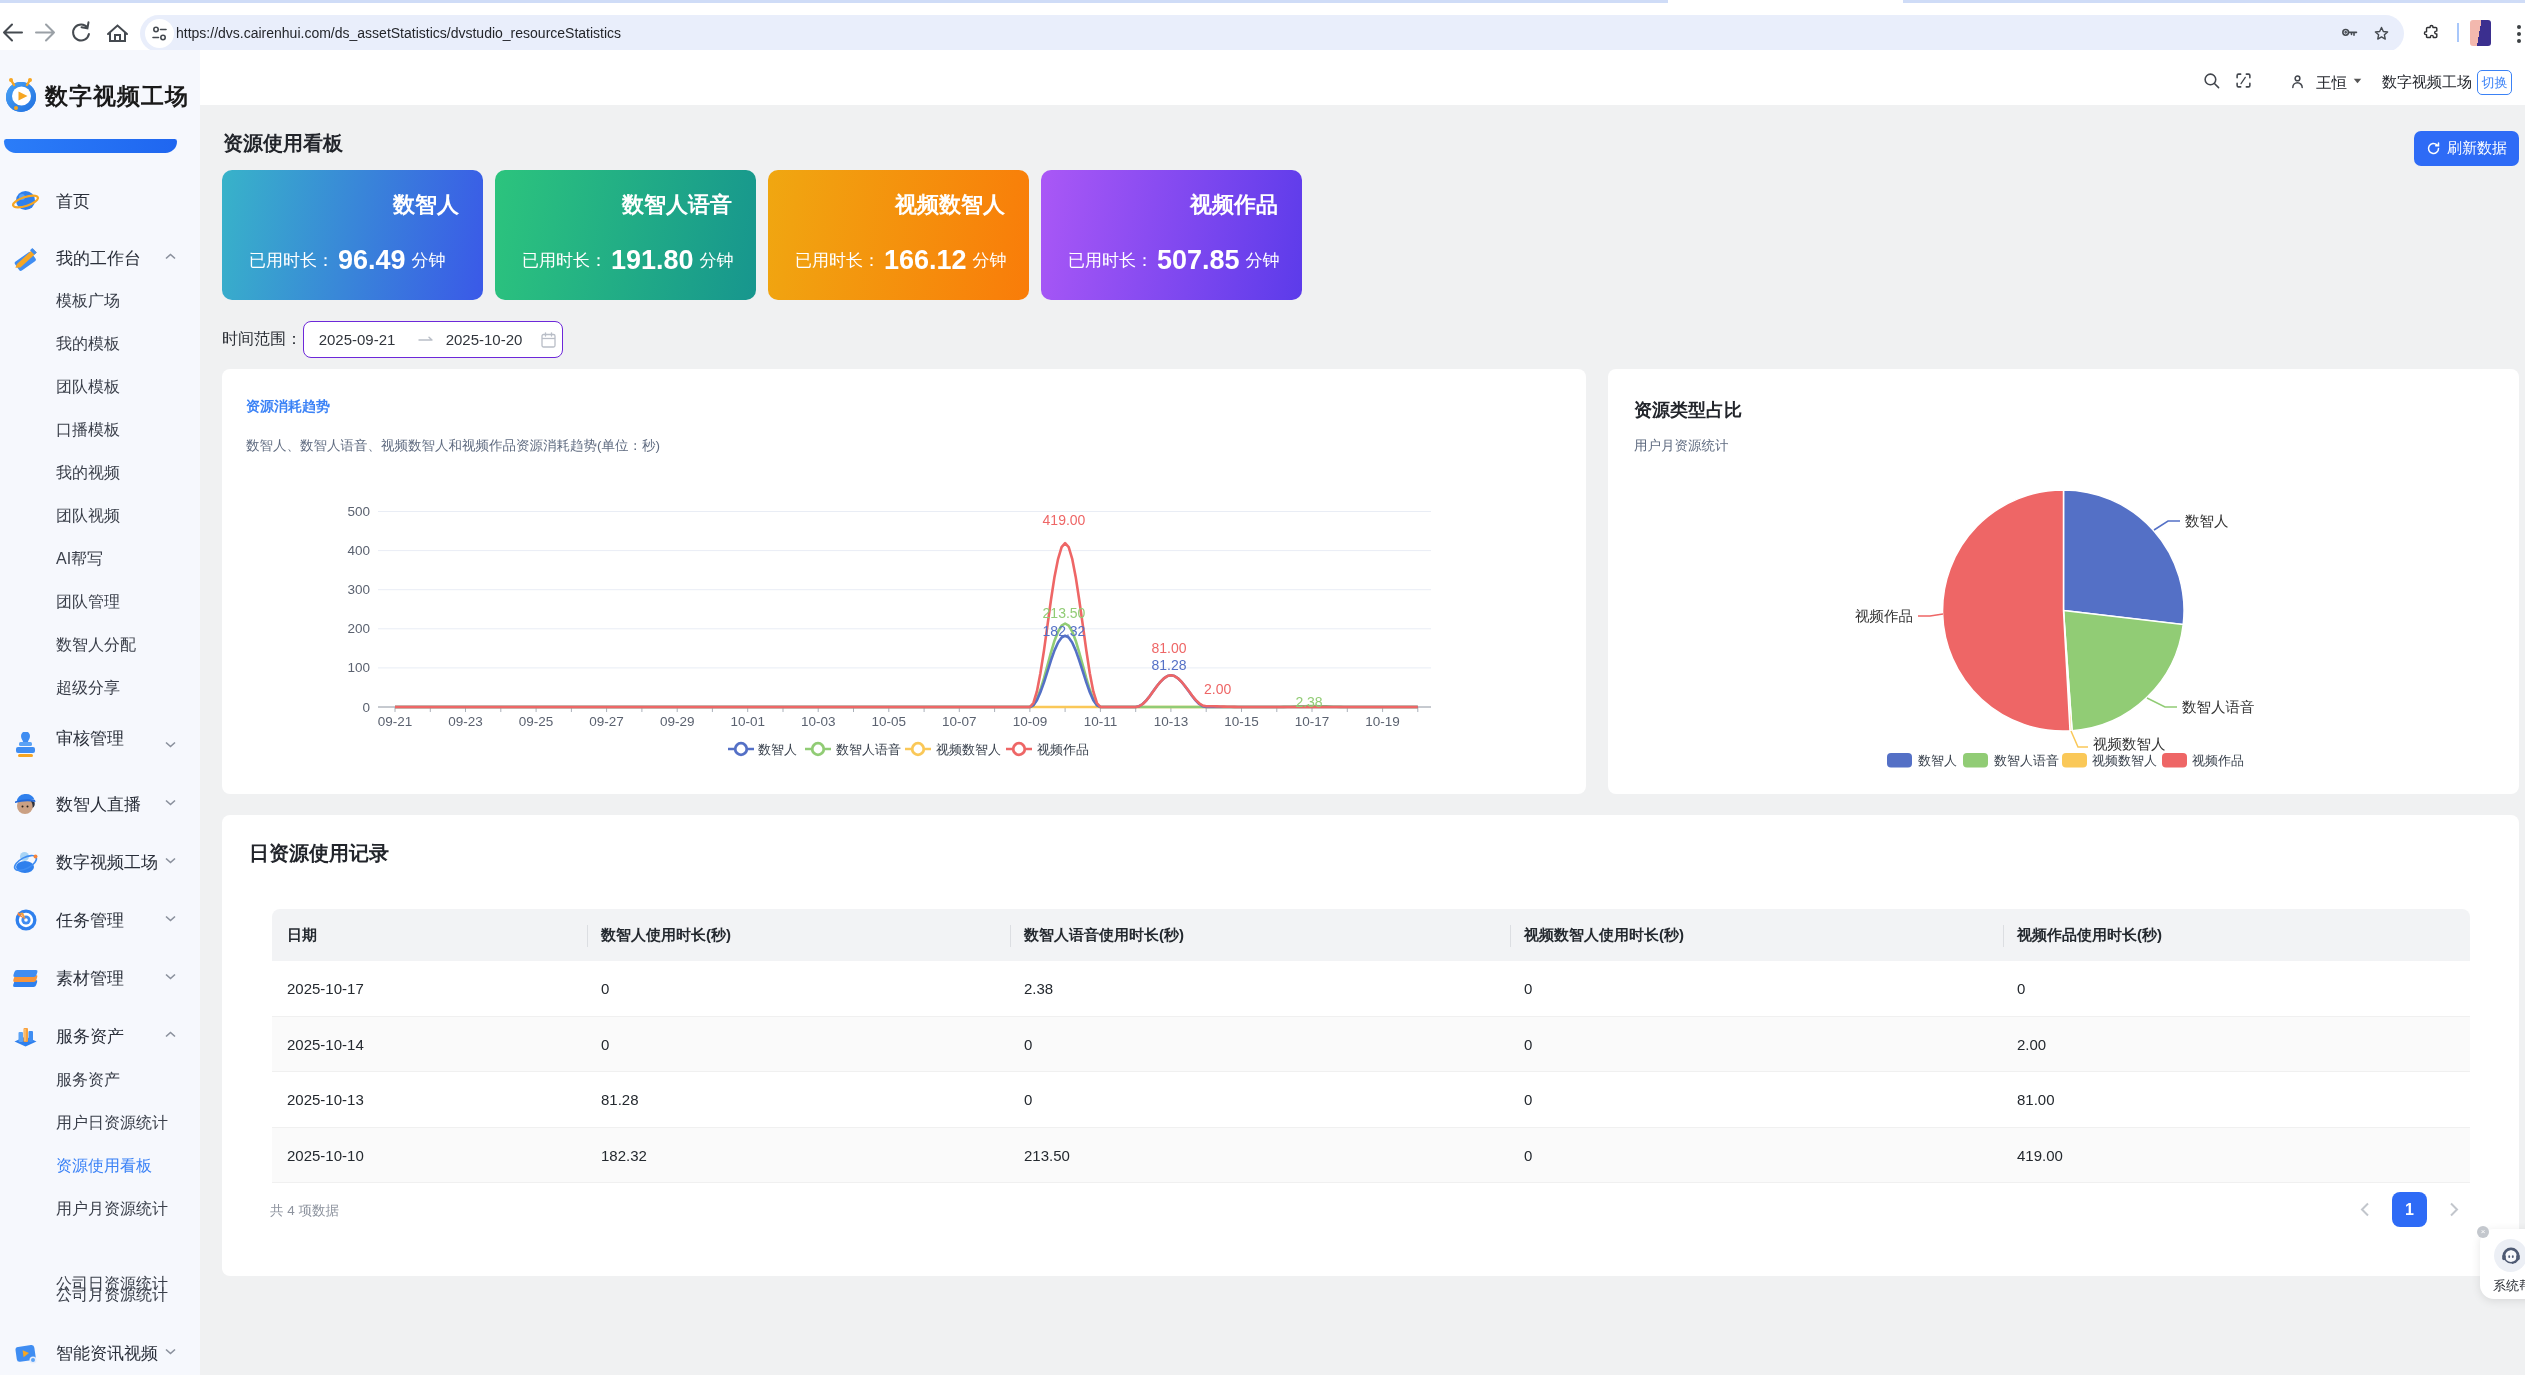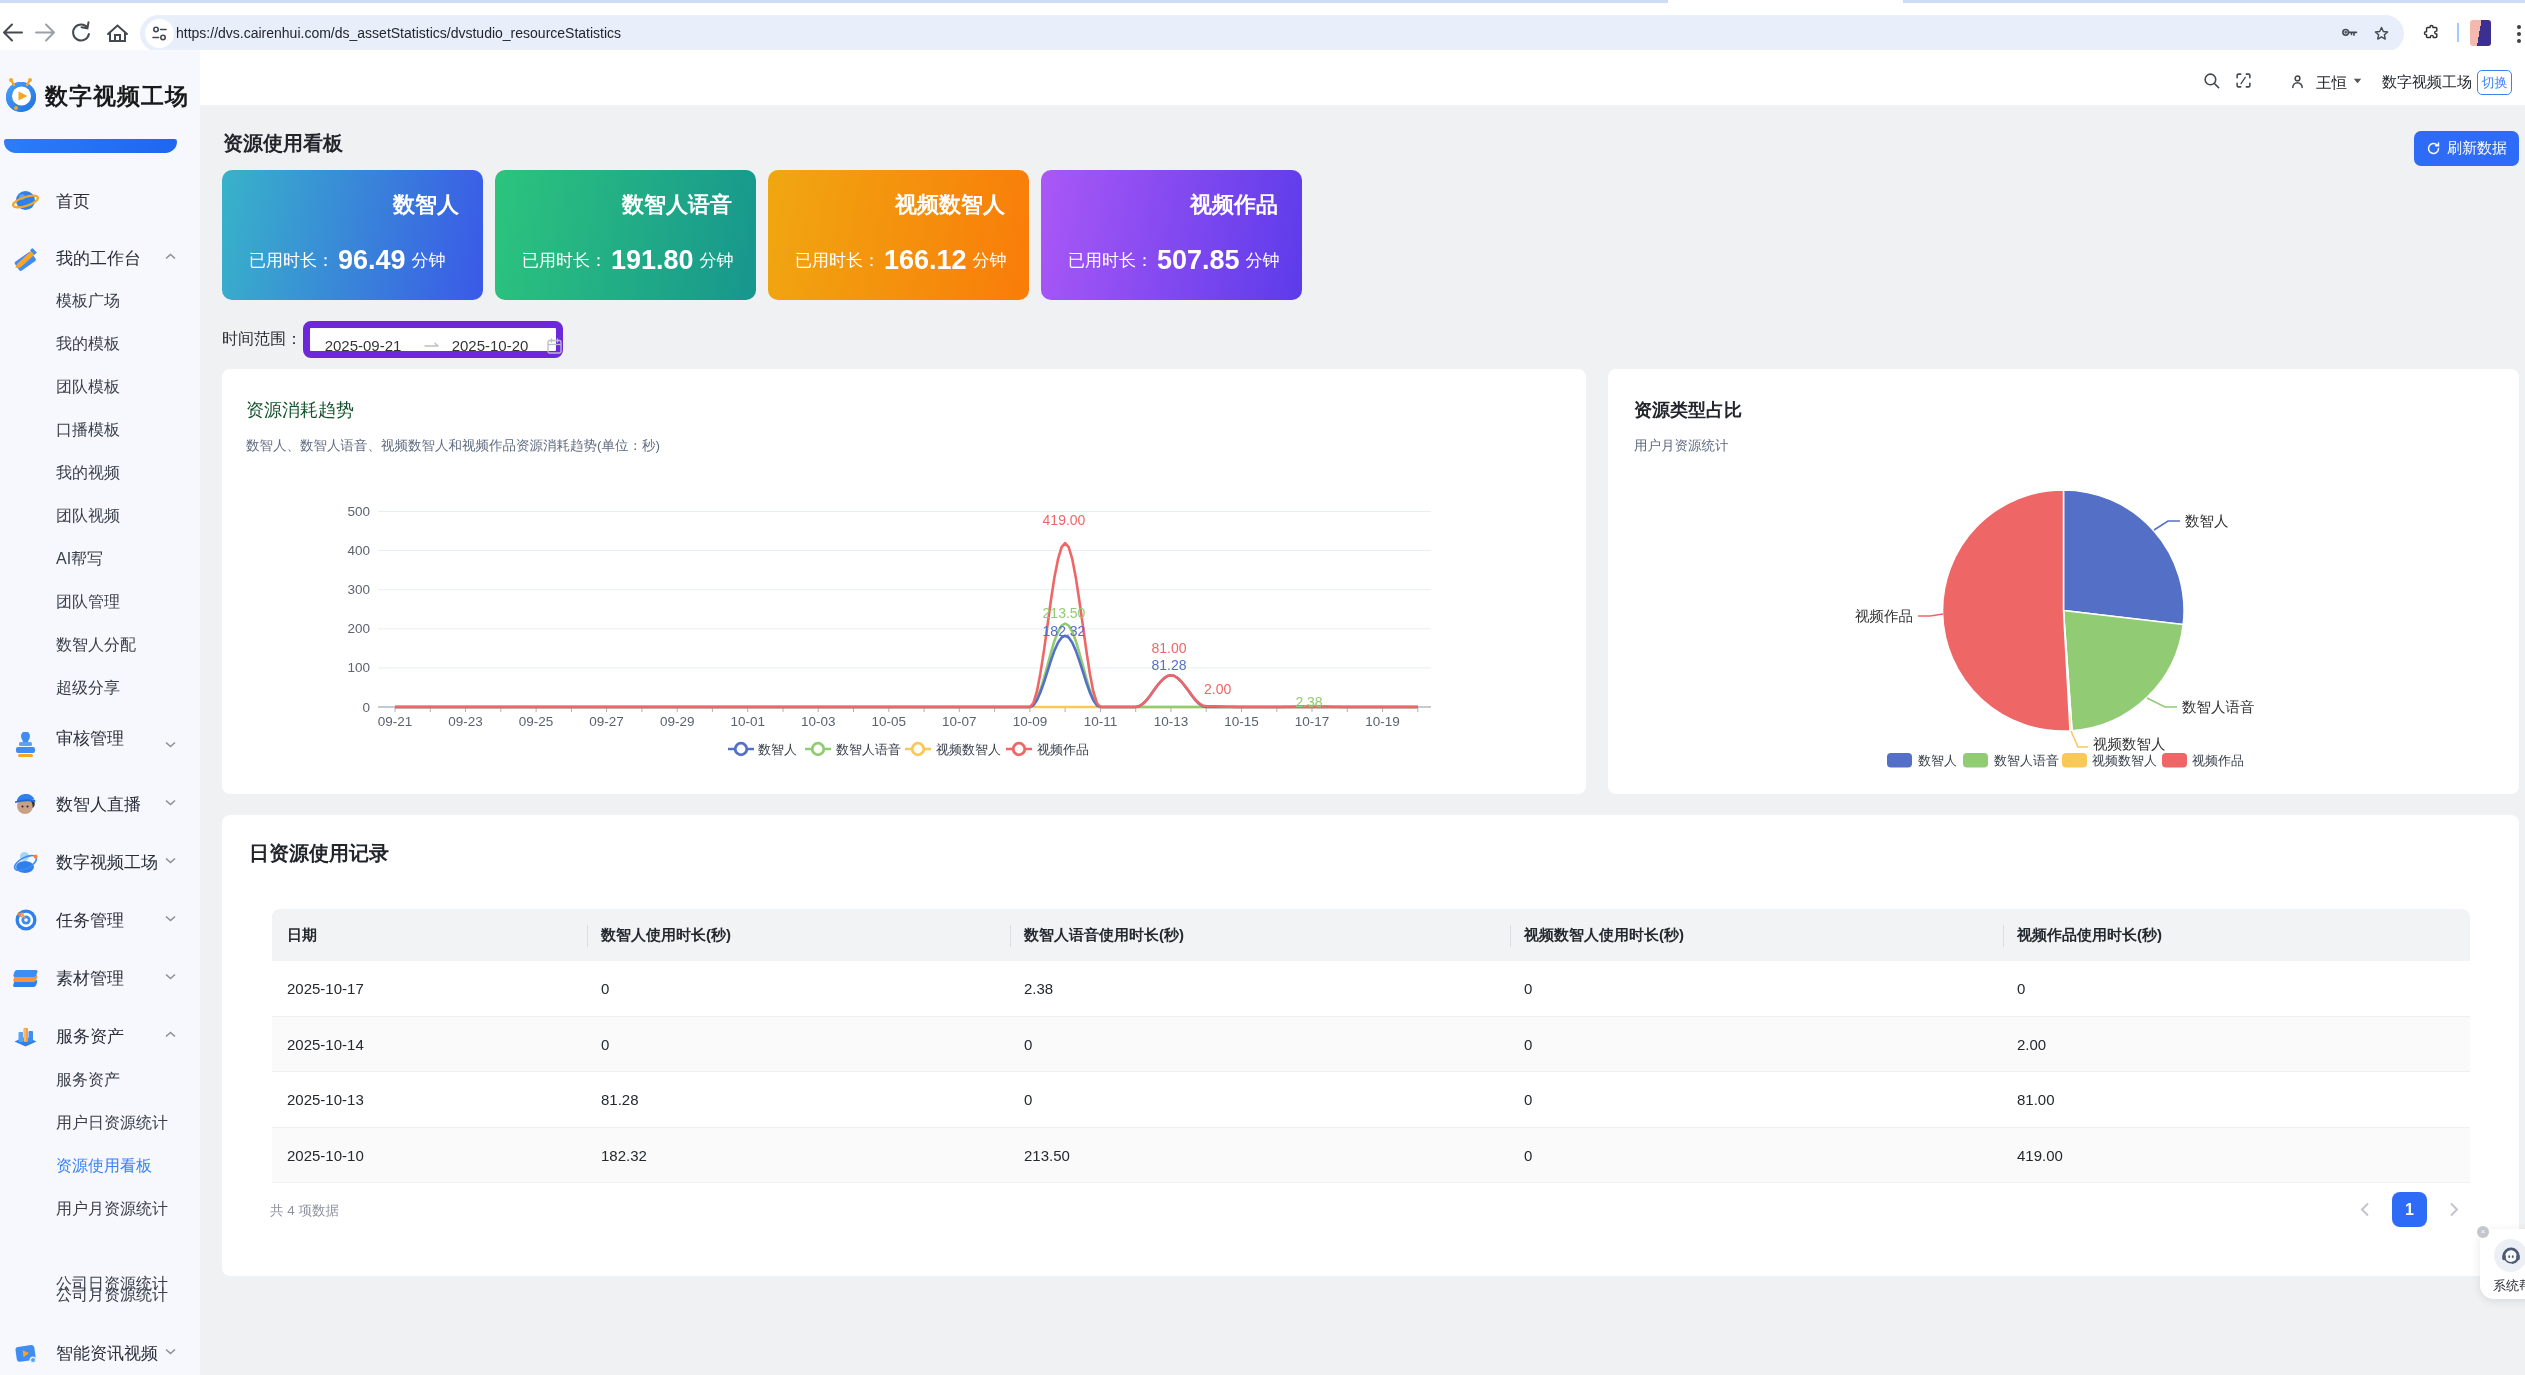--- a/index.html
+++ b/index.html
@@ -243,41 +243,41 @@
 <div class="stat" style="left:768px;background:linear-gradient(100deg,#f0a711,#f97c09)">
   <div class="t">视频数智人</div>
   <div class="row">已用时长：<span class="num">166.12</span>分钟</div>
 </div>
 <div class="stat" style="left:1041px;background:linear-gradient(100deg,#aa58f6,#5c3bea)">
   <div class="t">视频作品</div>
   <div class="row">已用时长：<span class="num">507.85</span>分钟</div>
 </div>
 
 <div class="abs" style="left:222px;top:329px;font-size:16px;color:#2a2e35">时间范围：</div>
-<div class="abs" style="left:303px;top:321px;width:260px;height:37px;background:#fff;border:7px solid #6d28d9;border-radius:8px">
+<div class="abs" style="left:303px;top:321px;width:260px;height:37px;background:#fff;border:1px solid #6d28d9;border-radius:8px">
   <div class="abs" style="left:13px;top:0;width:80px;height:35px;line-height:35px;text-align:center;font-size:15px;color:#32363d">2025-09-21</div>
   <svg class="abs" style="left:114px;top:14px" width="16" height="8" viewBox="0 0 16 8" fill="none" stroke="#b9bec7" stroke-width="1.4" stroke-linecap="round">
       <path d="M1 4 h13 M11 1.2 L14 4"></path>
     </svg>
   <div class="abs" style="left:140px;top:0;width:80px;height:51px;line-height:35px;text-align:center;font-size:15px;color:#32363d">2025-10-20</div>
   <svg class="abs" style="left:237px;top:10px" width="15" height="16" viewBox="0 0 15 16" fill="none" stroke="#b9bec7" stroke-width="1.3">
     <rect x="1" y="2.5" width="13" height="12.5" rx="1.5"></rect>
       <line x1="1" y1="6.5" x2="14" y2="6.5"></line>
     <line x1="4.5" y1="0.8" x2="4.5" y2="4" stroke-linecap="round"></line>
       <line x1="10.5" y1="0.8" x2="10.5" y2="4" stroke-linecap="round"></line>
   </svg>
 </div>
 
 <div class="card" style="left:222px;top:369px;width:1364px;height:425px"></div>
 
 <div class="card" style="left:1608px;top:369px;width:911px;height:425px"></div>
 
 <div class="card" style="left:222px;top:815px;width:2297px;height:461px"></div>
 
-<div class="abs" style="left:246px;top:398px;font-size:18px;font-weight:normal;color:#14532d">资源消耗趋势</div>
+<div class="abs" style="left:246px;top:398px;font-size:14px;font-weight:bold;color:#3b82f6">资源消耗趋势</div>
 <div class="abs" style="left:246px;top:437px;font-size:13.5px;color:#5f6b80">数智人、数智人语音、视频数智人和视频作品资源消耗趋势(单位：秒)</div>
 <svg class="abs" style="left:222px;top:369px" width="1364" height="425" viewBox="0 0 1364 425">
 <line x1="156" y1="142.5" x2="1209" y2="142.5" stroke="#e9edf5" stroke-width="1"></line>
 <line x1="156" y1="181.6" x2="1209" y2="181.6" stroke="#e9edf5" stroke-width="1"></line>
 <line x1="156" y1="220.7" x2="1209" y2="220.7" stroke="#e9edf5" stroke-width="1"></line>
 <line x1="156" y1="259.8" x2="1209" y2="259.8" stroke="#e9edf5" stroke-width="1"></line>
 <line x1="156" y1="298.9" x2="1209" y2="298.9" stroke="#e9edf5" stroke-width="1"></line>
 <line x1="156" y1="338" x2="1209" y2="338" stroke="#8d94a0" stroke-width="1"></line>
 <text x="148" y="147.0" text-anchor="end" font-size="13.5" fill="#5b6270">500</text>
 <text x="148" y="186.1" text-anchor="end" font-size="13.5" fill="#5b6270">400</text>

